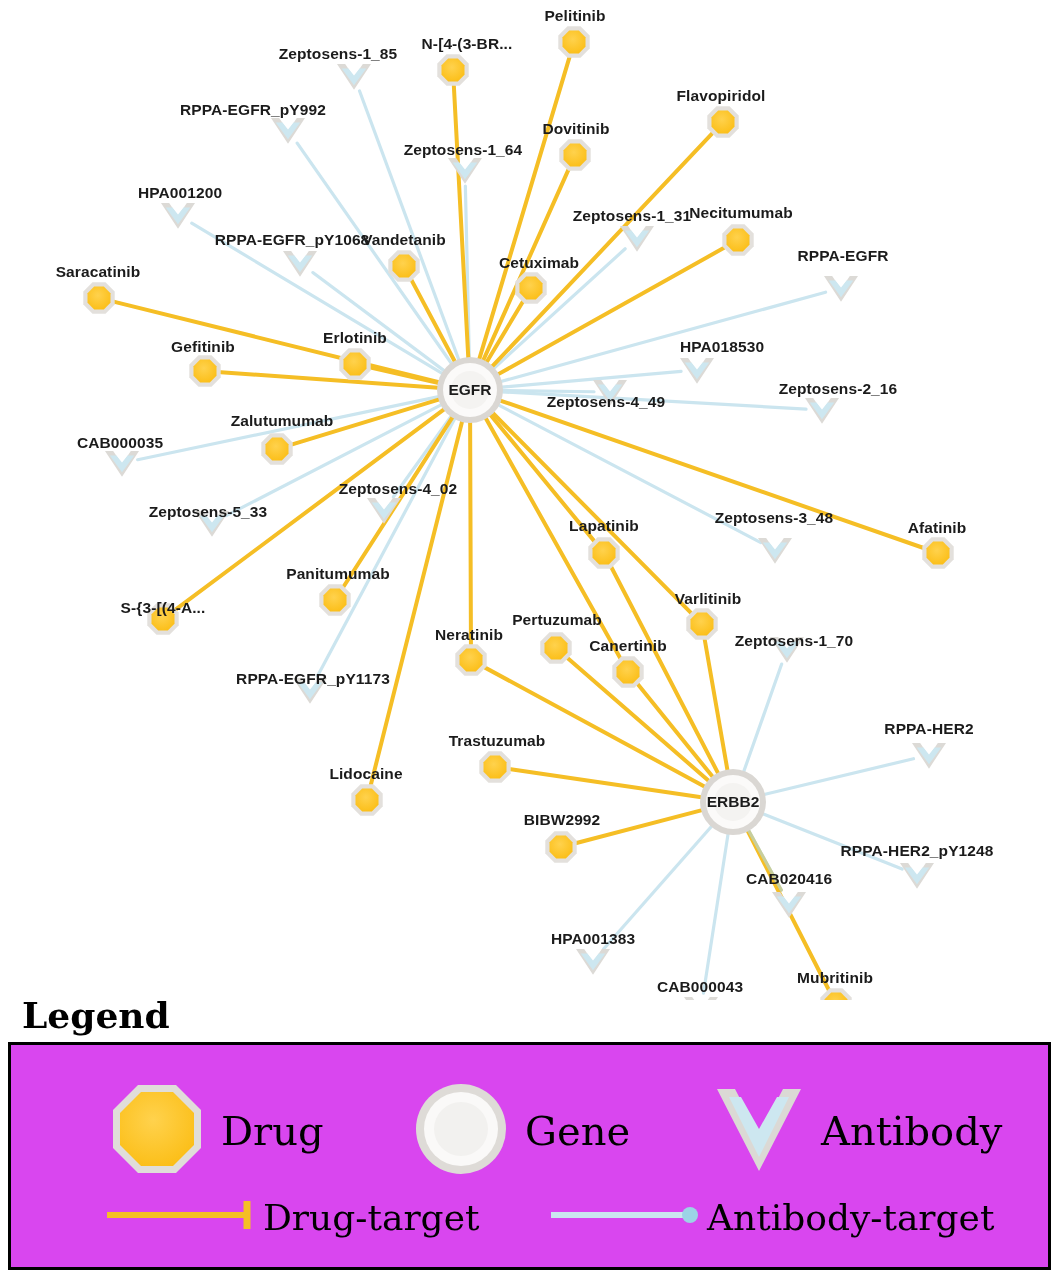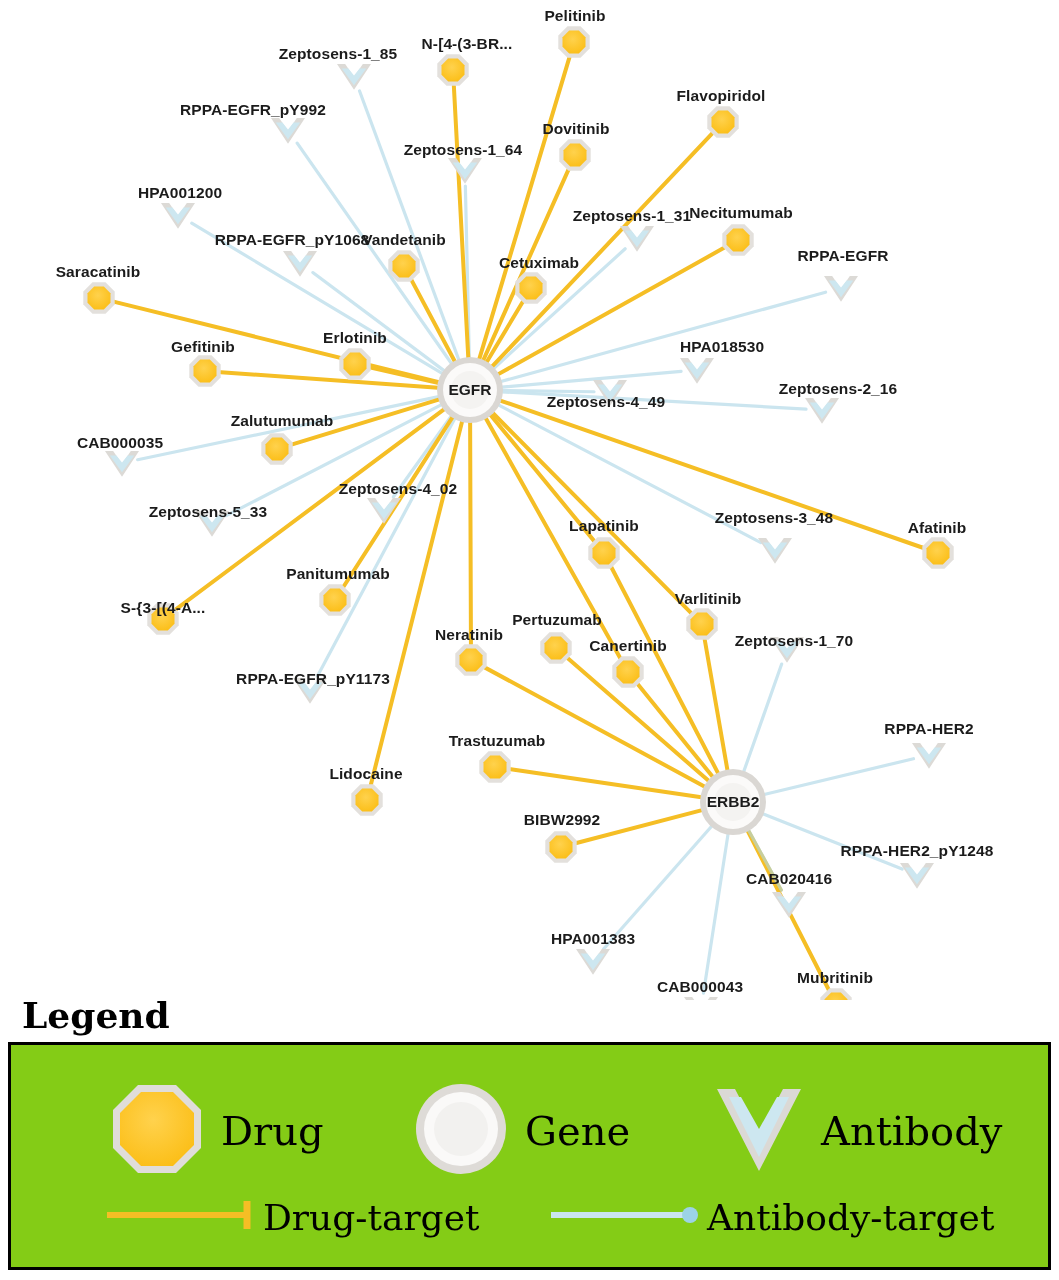--- a/index.html
+++ b/index.html
@@ -44,21 +44,21 @@
     font-family: "DejaVu Serif", serif;
     font-size: 36px;
     font-weight: bold;
     color: #000;
   }
   #legend-box {
     position: absolute;
     left: 8px; top: 1042px;
     width: 1043px; height: 228px;
     border: 3px solid #000;
-    background: #84cc16;
+    background: #d946ef;
   }
   .legend-row1 {
     position: absolute; left: 0; top: 26px;
     width: 100%; height: 110px;
   }
   .legend-item {
     position: absolute;
     display: flex; align-items: center;
   }
   .legend-item .lg-text {

